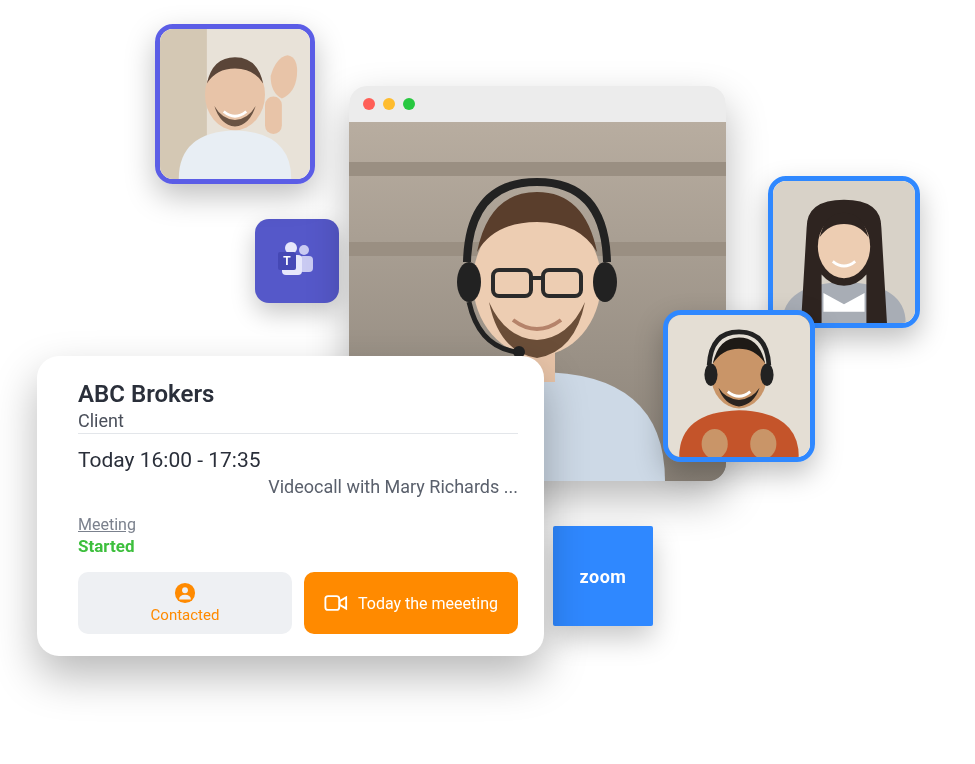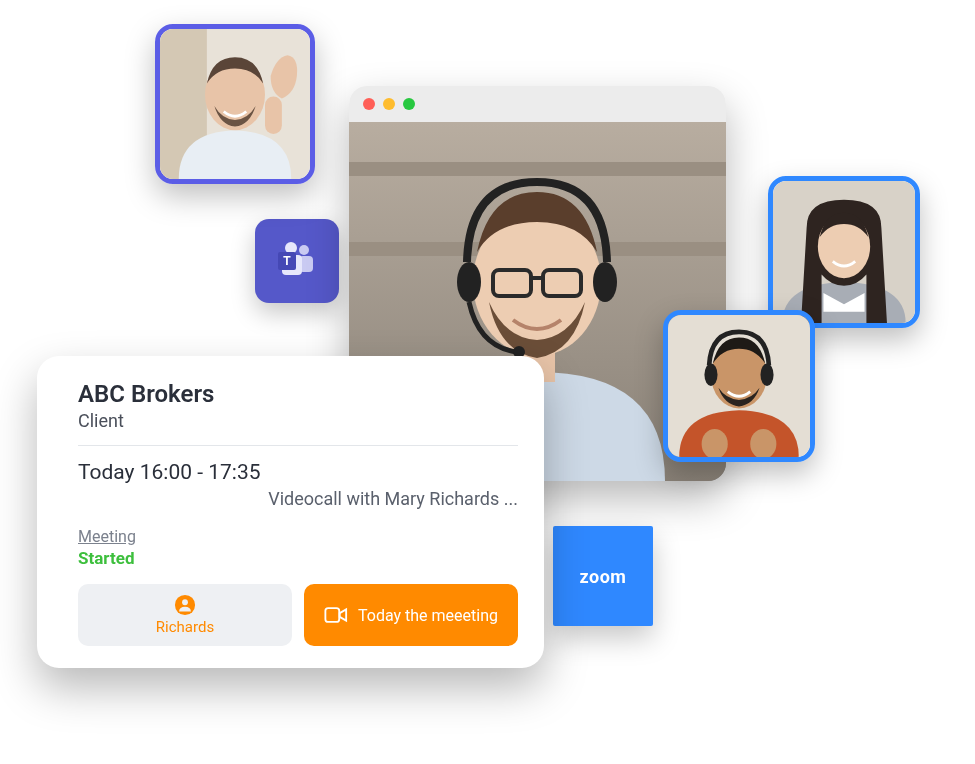--- a/index.html
+++ b/index.html
@@ -84,21 +84,21 @@
     border-radius: 22px;
     box-shadow: 0 20px 44px rgba(0,0,0,0.28);
     padding: 24px 26px 22px 41px;
   }
   .card h2 {
     font-size: 24px;
     color: #2A2F3A;
     font-weight: 600;
     margin-bottom: 2px;
   }
-  .subtitle { font-size: 18px; color: #4A4F5A; margin-bottom: 14px; }
+  .subtitle { font-size: 18px; color: #4A4F5A; margin-bottom: 2px; }
   .divider { height: 1px; background: #E3E6EA; margin-bottom: 14px; }
   .time { font-size: 21px; color: #2A2F3A; margin-bottom: 4px; }
   .desc { font-size: 18px; color: #5A606C; margin-bottom: 18px; text-align: right; }
   .meeting-label { font-size: 16px; color: #7B818D; margin-bottom: 2px; text-decoration: underline; }
   .status { font-size: 17px; font-weight: 700; color: #3DBF3D; margin-bottom: 16px; }
   .buttons { display: flex; gap: 12px; }
   .btn {
     flex: 1;
     height: 62px;
     border-radius: 10px;
@@ -244,21 +244,21 @@
     <div class="desc">Videocall with  Mary Richards ...</div>
     <div class="meeting-label">Meeting</div>
     <div class="status">Started</div>
     <div class="buttons">
       <button class="btn btn-contacted">
         <svg class="ico" viewBox="0 0 24 24" fill="#FF8A00">
           <circle cx="12" cy="12" r="11" fill="#FF8A00"></circle>
           <circle cx="12" cy="9" r="3.2" fill="#EEF0F3"></circle>
           <path d="M5.5 19 Q6 14 12 14 Q18 14 18.5 19 Z" fill="#EEF0F3"></path>
         </svg>
-        <span>Richards</span>
+        <span>Contacted</span>
       </button>
       <button class="btn btn-join">
         <svg class="ico" viewBox="0 0 26 20" fill="none" stroke="#fff" stroke-width="2">
           <rect x="1.5" y="2.5" width="15" height="15" rx="3"></rect>
           <path d="M17 8 L24 4 L24 16 L17 12 Z"></path>
         </svg>
         <span>Today the meeeting</span>
       </button>
     </div>
   </div>

